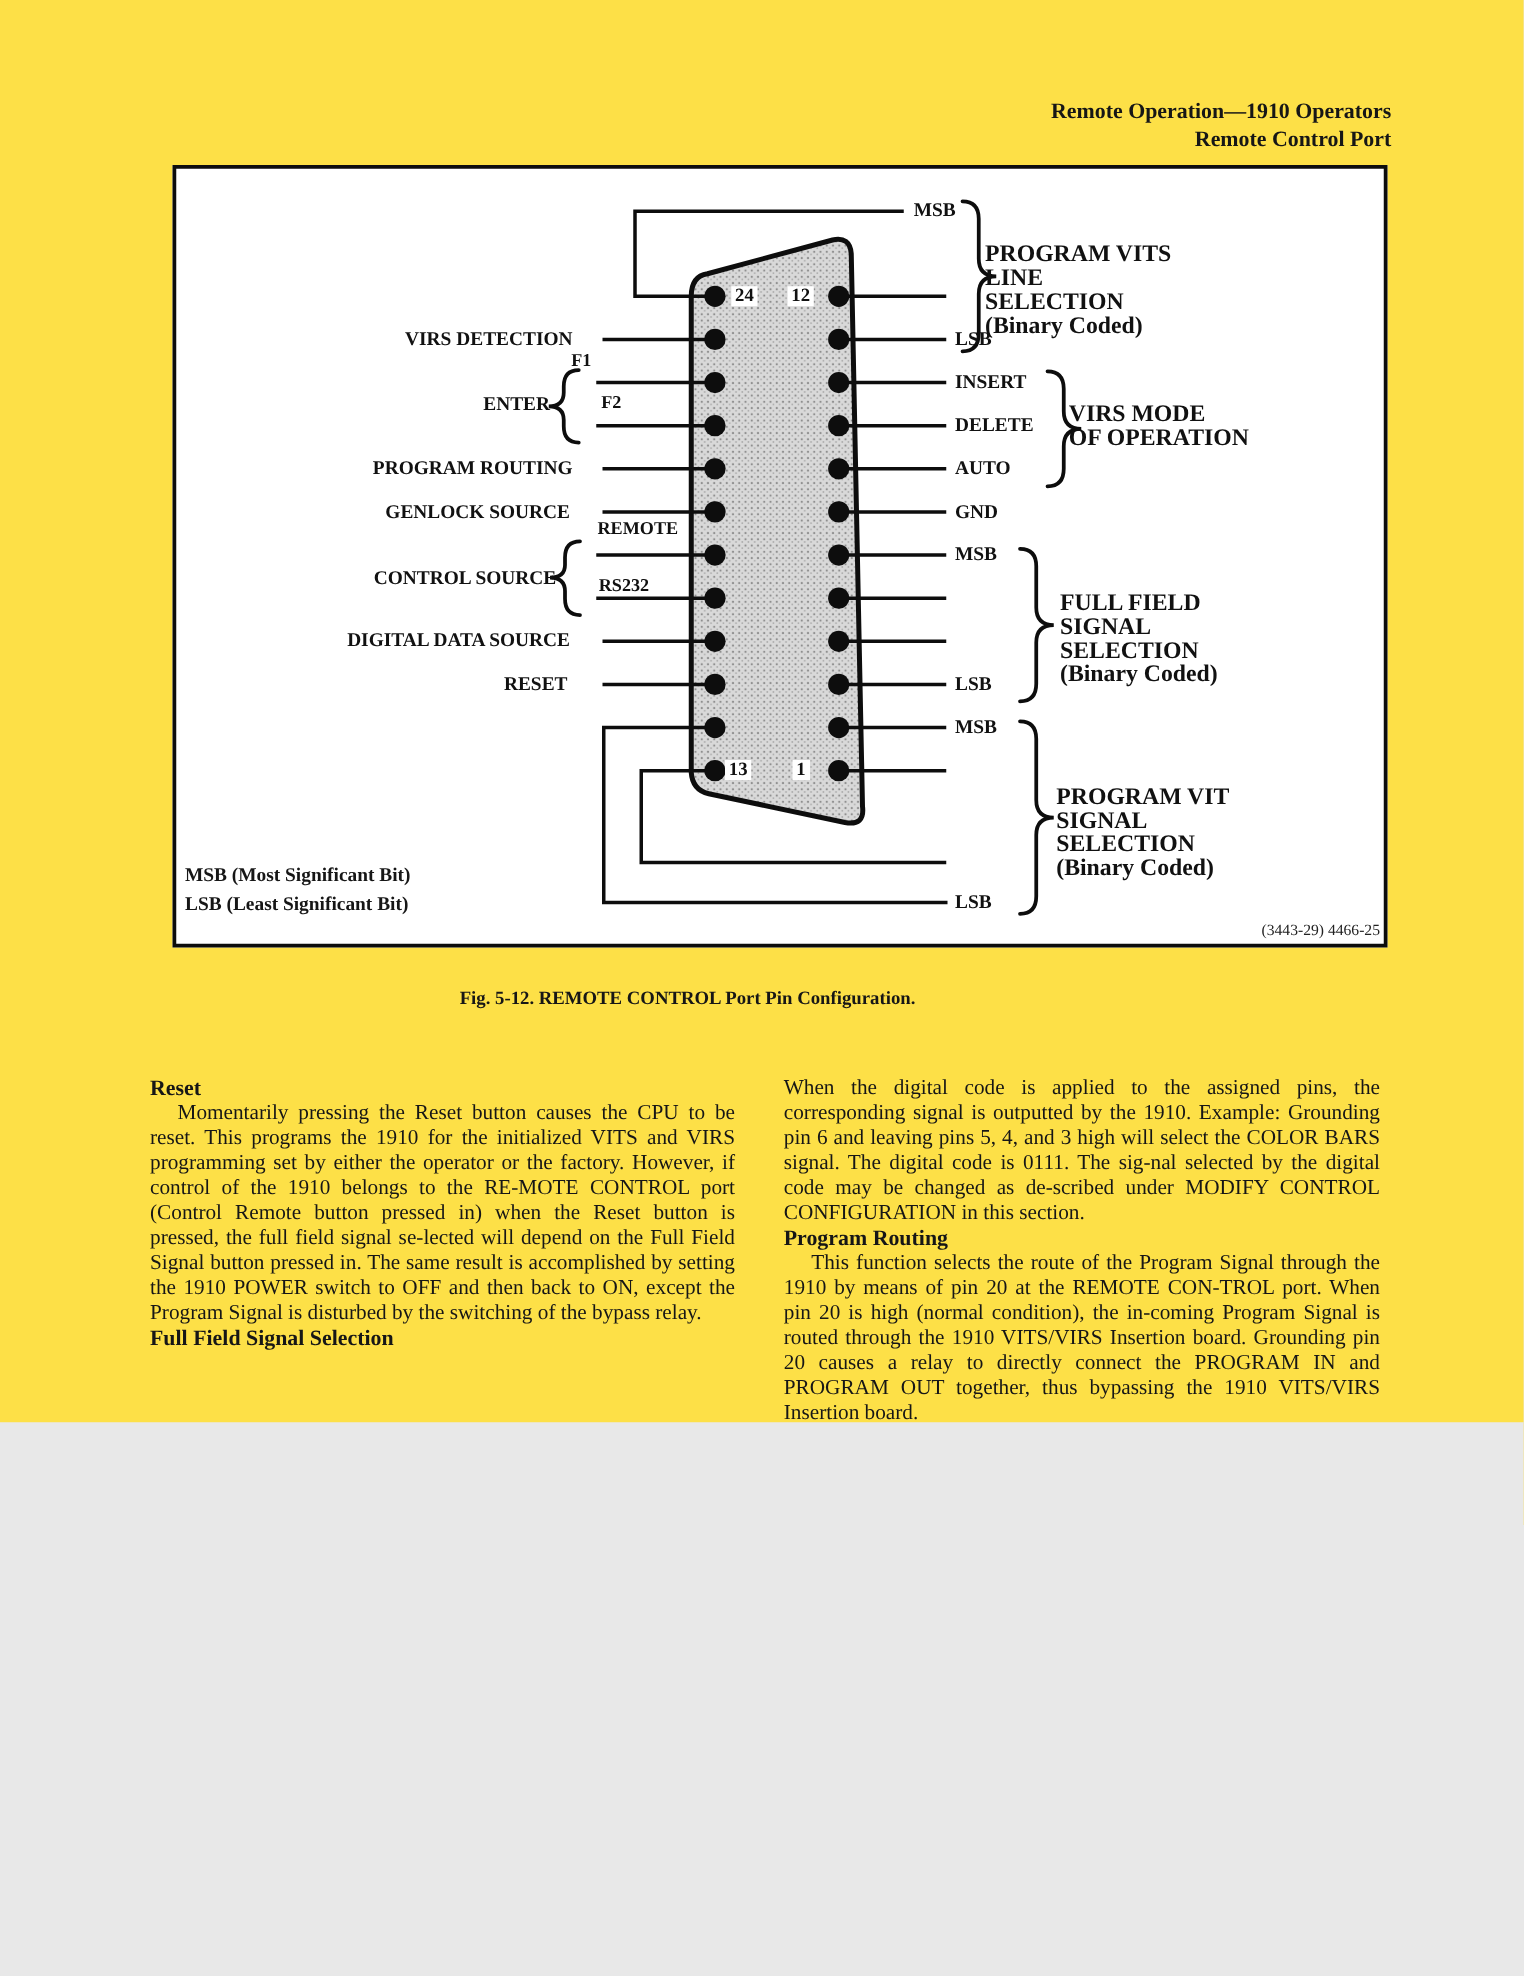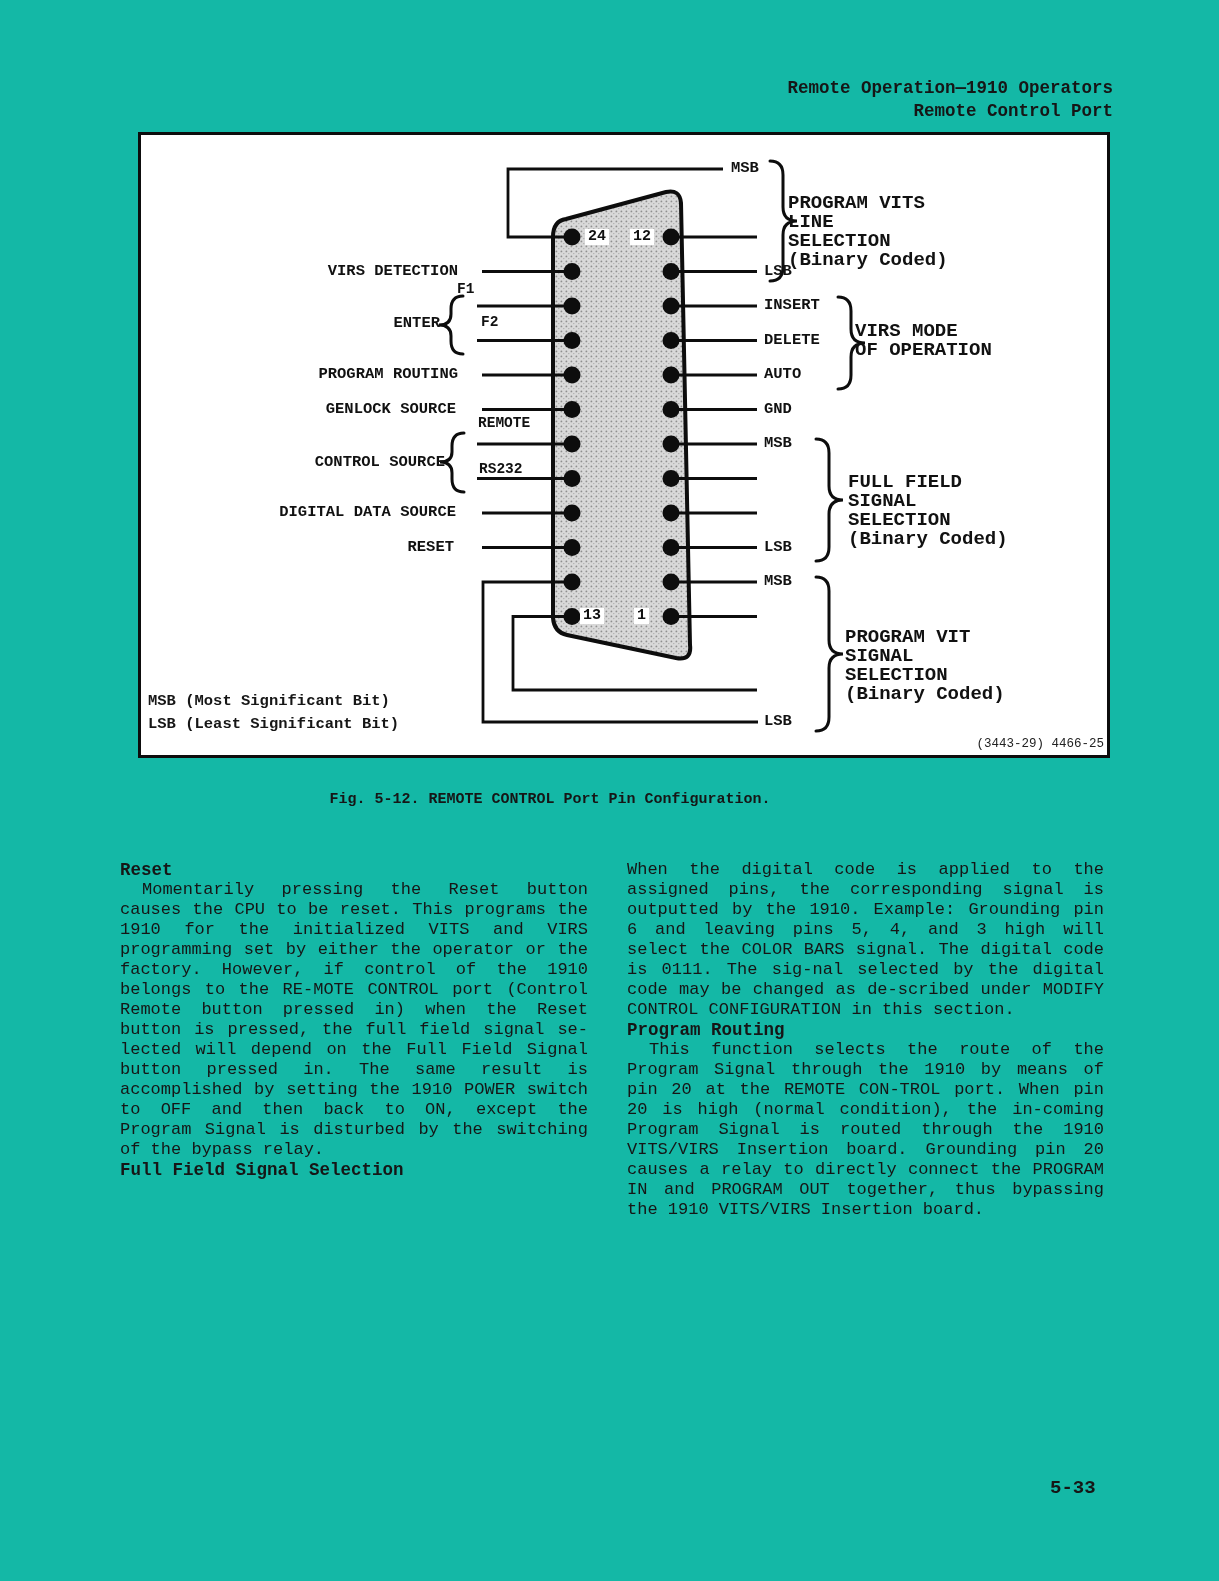--- a/index.html
+++ b/index.html
@@ -1,20 +1,20 @@
 <!DOCTYPE html>
 <html><head>
 <meta charset="utf-8">
 <style>
   html,body{margin:0;padding:0;background:#e8e8e8;}
   .page{
     position:relative;
-    width:1219px;height:1581px;
-    background:#14b8a6;
-    font-family:Liberation Mono, monospace;
+    width:1219px;height:1138px;
+    background:#fde047;
+    font-family:Liberation Serif, serif;
     color:#161616;
     overflow:hidden;
   }
   .hdr{
     position:absolute;top:77px;right:106px;
     text-align:right;font-weight:bold;font-size:17.5px;line-height:23px;
     white-space:nowrap;
   }
   .figure-box{
     position:absolute;left:138px;top:132px;width:972px;height:626px;

